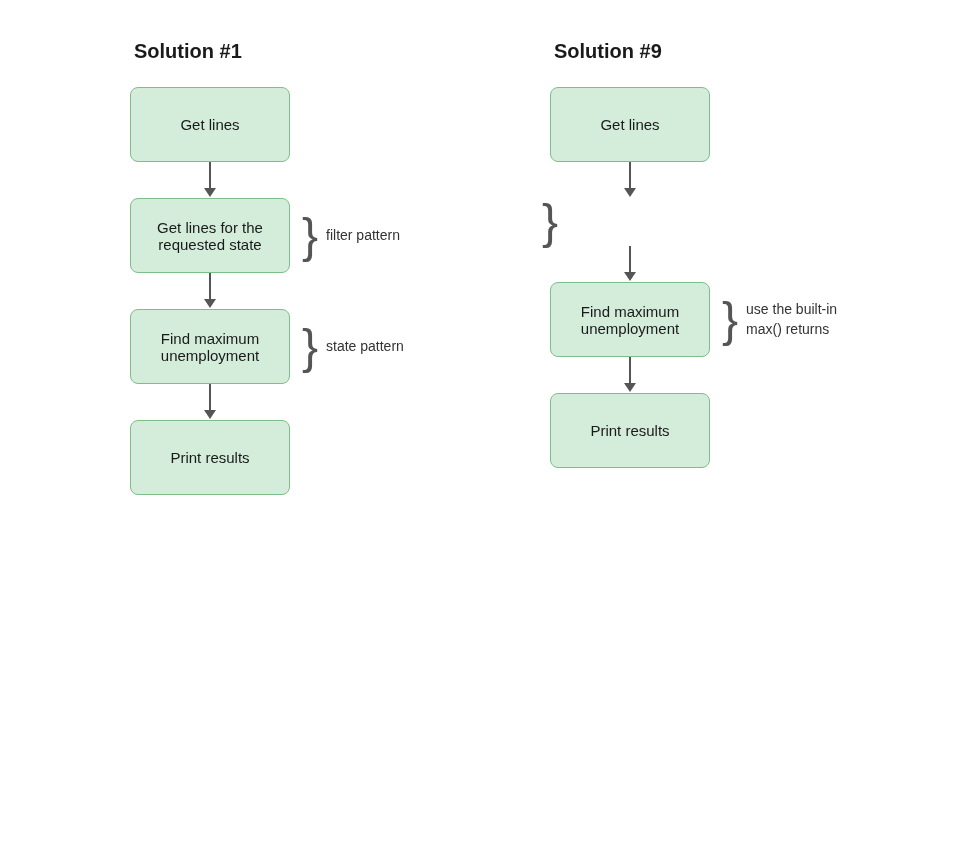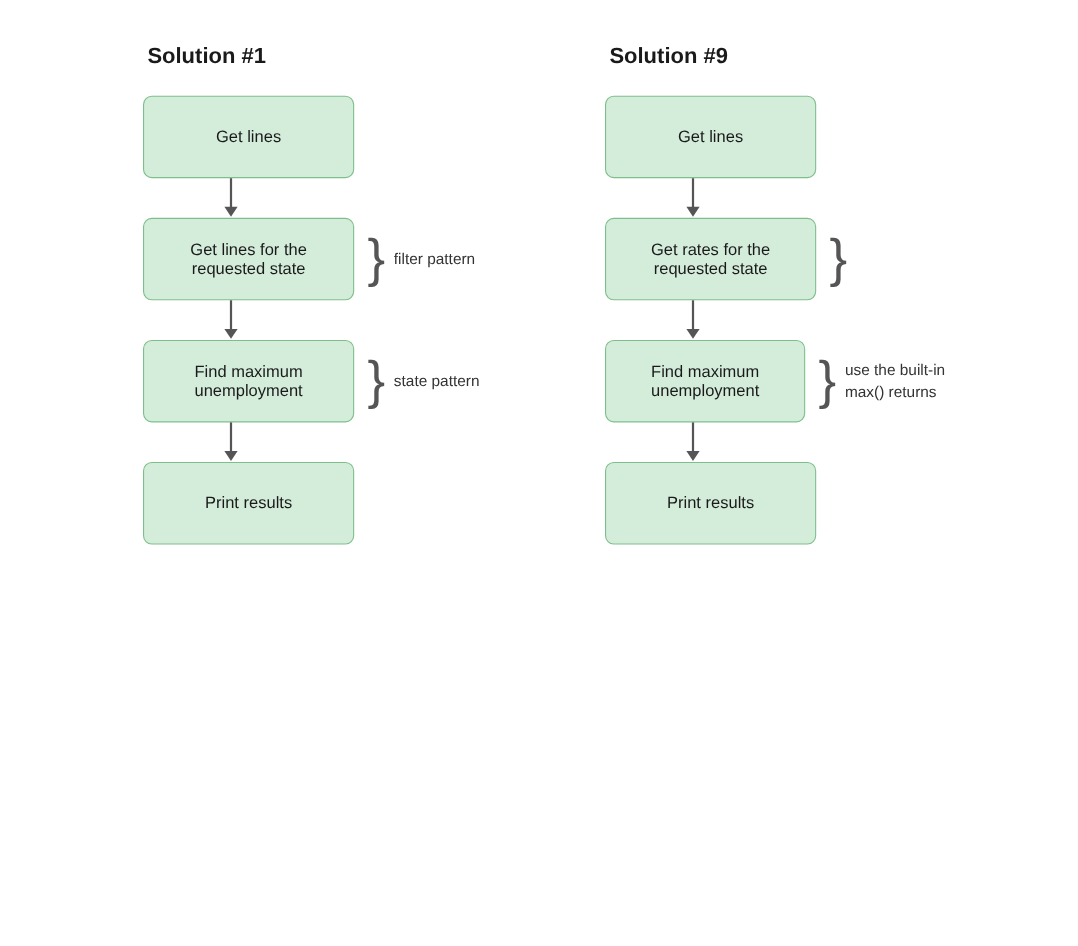--- a/index.html
+++ b/index.html
@@ -42,21 +42,21 @@
       display: flex;
       flex-direction: column;
       align-items: flex-start;
       position: relative;
     }
 
     .flow-box {
       background: #d4edda;
       border: 1.5px solid #7dbf8a;
       border-radius: 8px;
-      width: 192px;
+      width: 160px;
       min-height: 75px;
       display: flex;
       align-items: center;
       justify-content: center;
       text-align: center;
       font-size: 15px;
       color: #1a1a1a;
       padding: 10px 14px;
       position: relative;
       margin-left: 20px;
@@ -167,21 +167,20 @@
       <div class="solution-title">Solution #9</div>
       <div class="flow-container">
         <div class="flow-row">
           <div class="flow-box">Get lines</div>
         </div>
         <div class="arrow-container">
           <div class="arrow-line"></div>
           <div class="arrow-head"></div>
         </div>
         <div class="flow-row">
-          <div class="flow-box">Get rates for the requested state</div>
           <div class="annotation">
             <div class="brace">}</div>
           </div>
         </div>
         <div class="arrow-container">
           <div class="arrow-line"></div>
           <div class="arrow-head"></div>
         </div>
         <div class="flow-row">
           <div class="flow-box">Find maximum unemployment</div>

